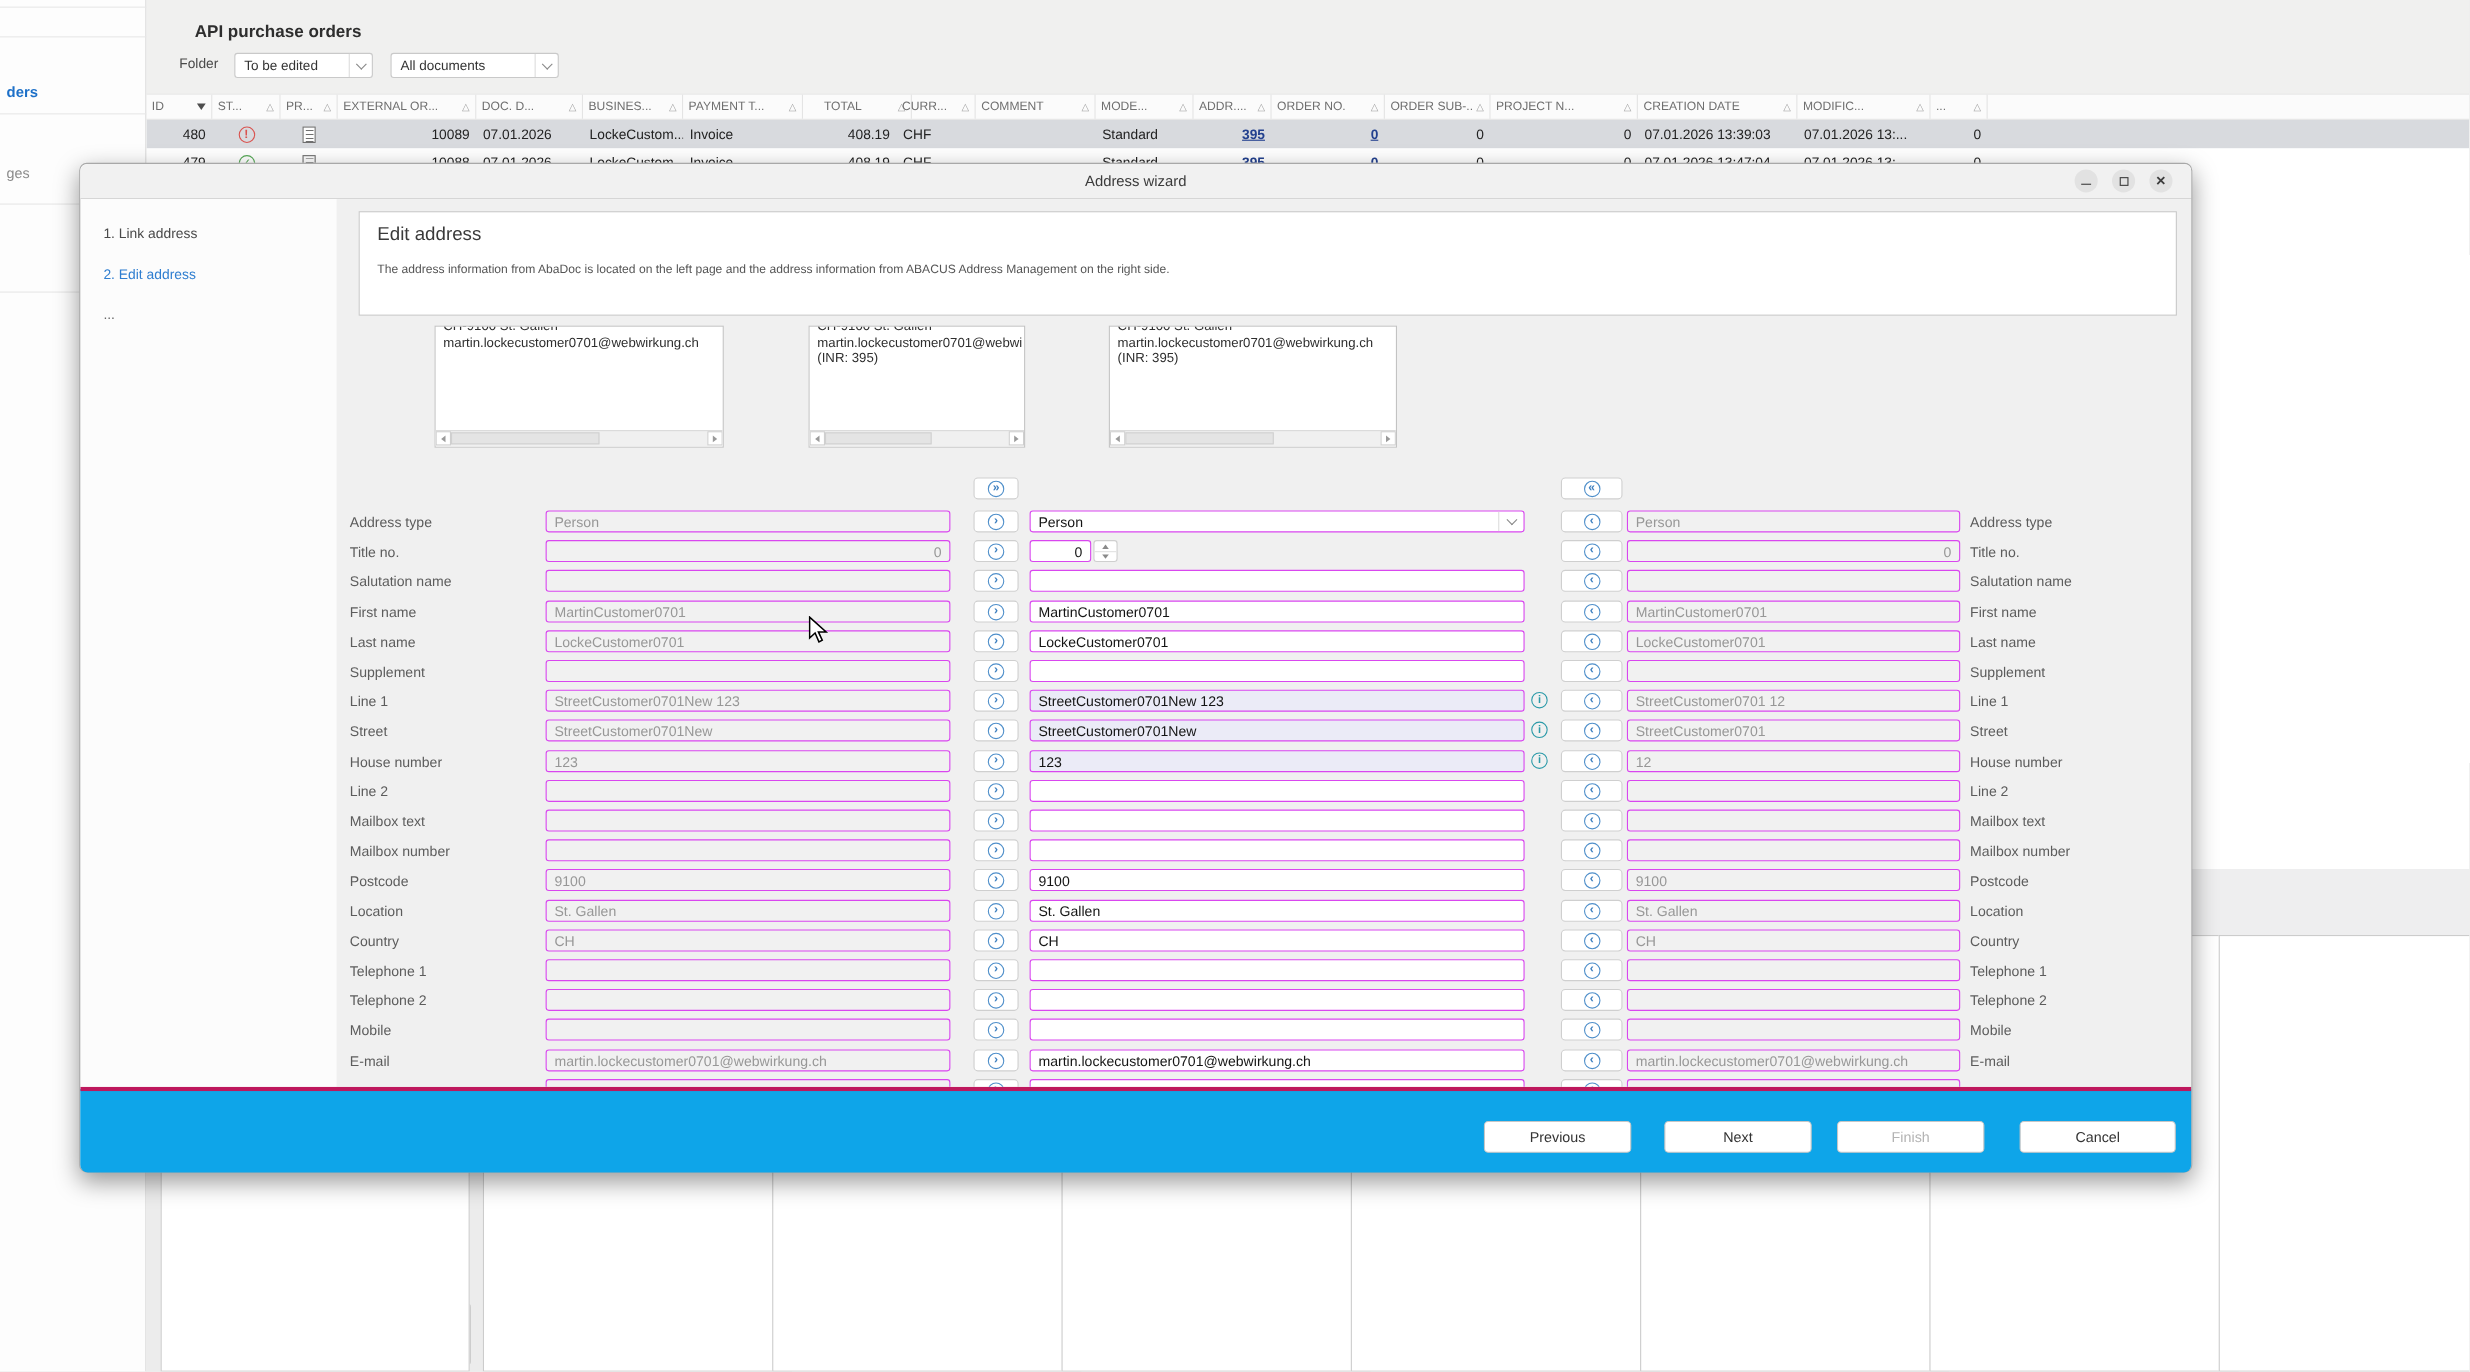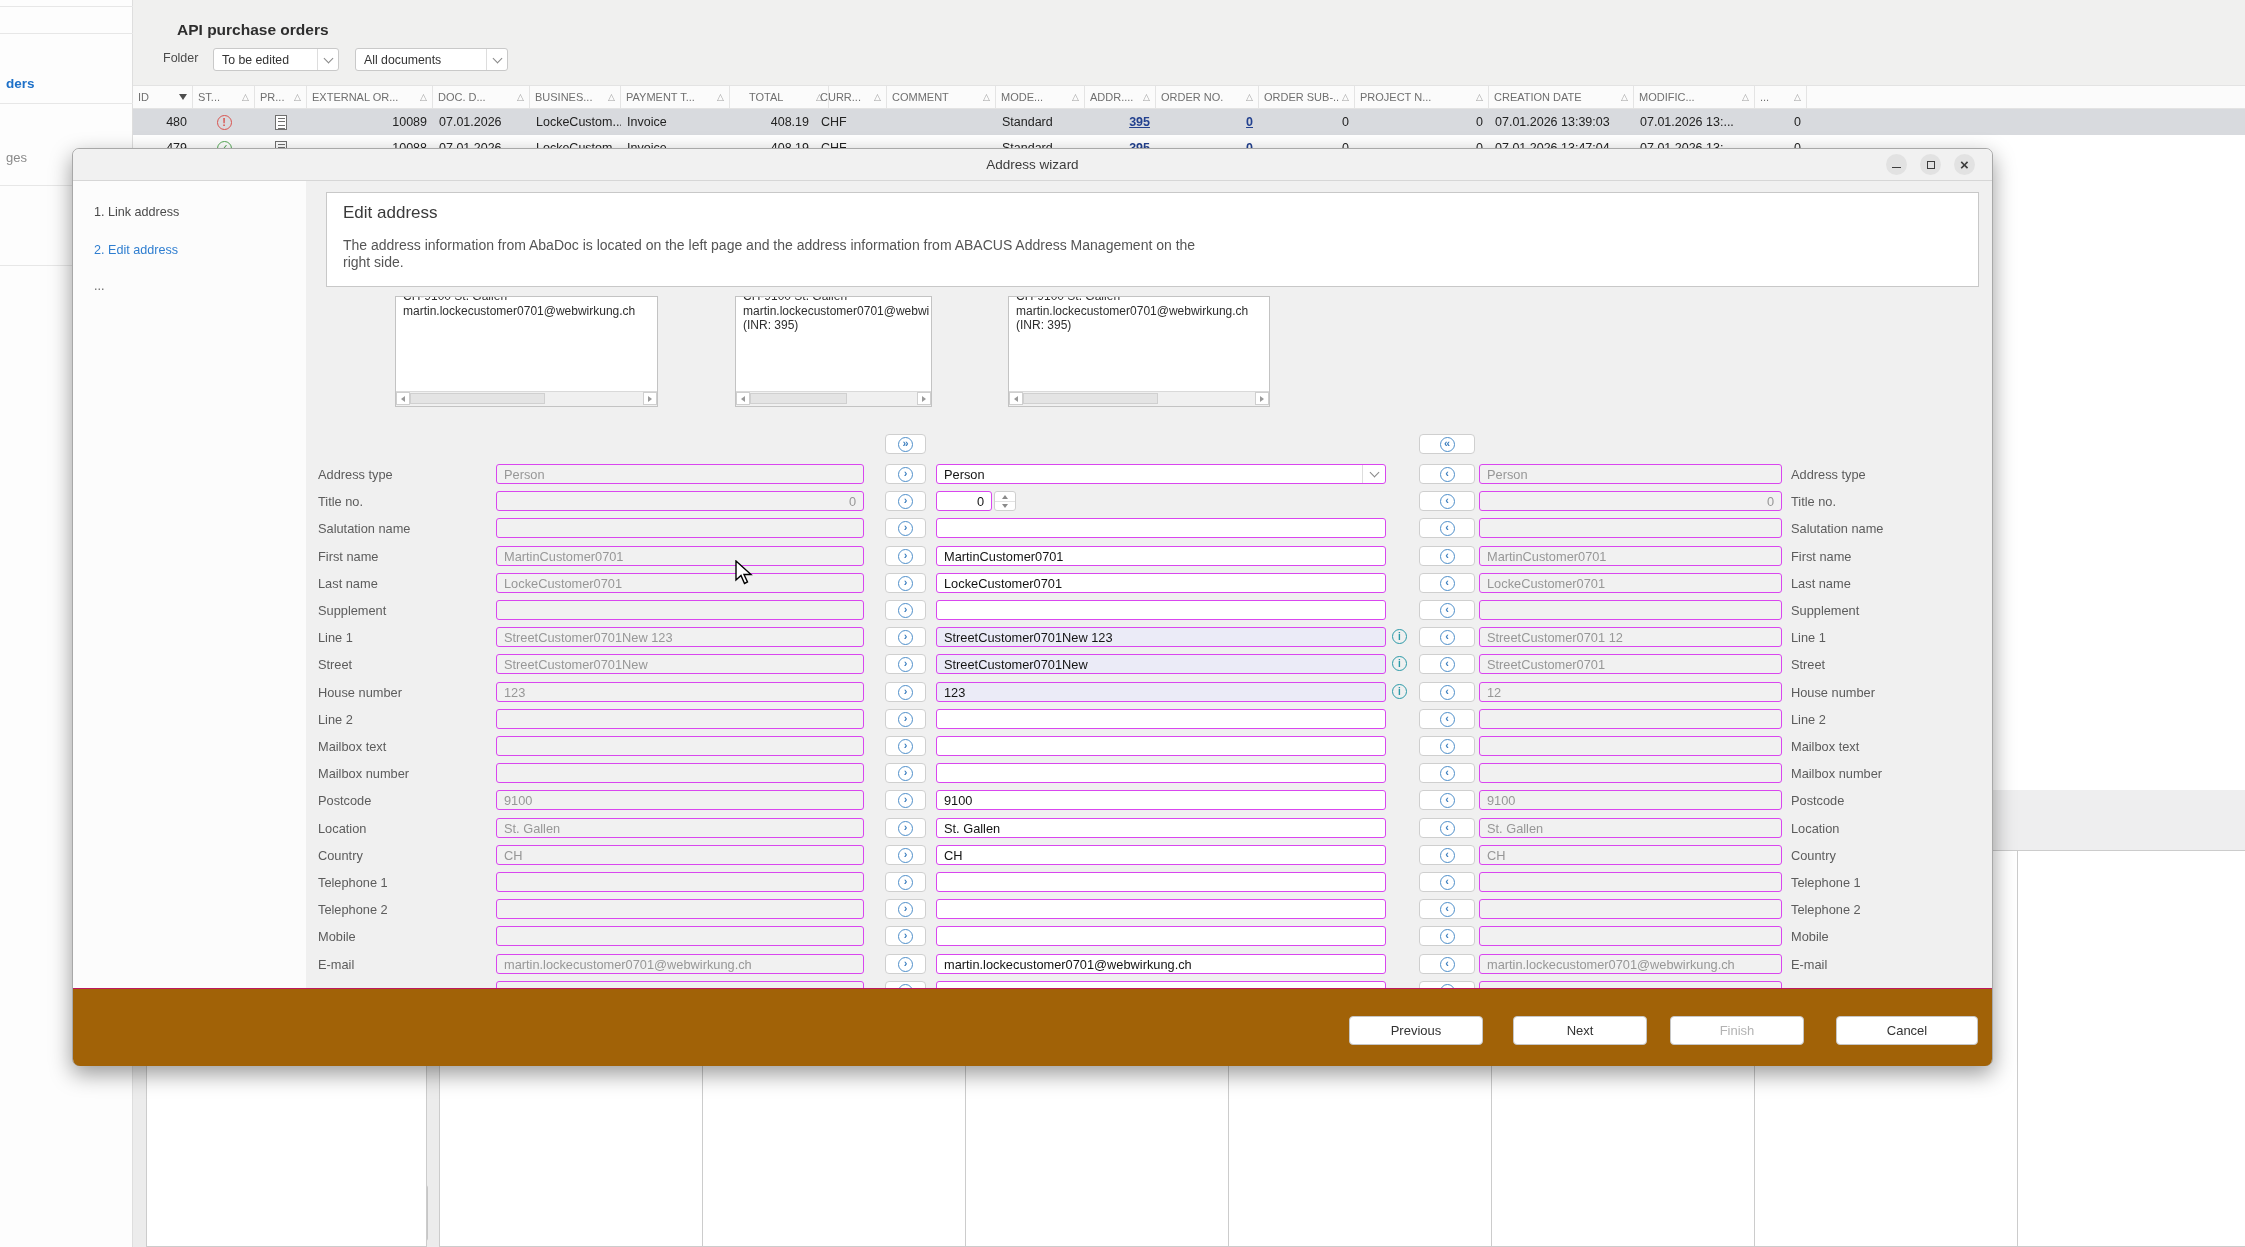--- a/index.html
+++ b/index.html
@@ -57,21 +57,21 @@
   #dlg-title{width:100%;text-align:center;top:8px;font-size:13.5px;color:#3b3b3b;}
   .winbtn{position:absolute;top:5px;width:21px;height:21px;border-radius:50%;background:#e2e2e2;
     display:flex;align-items:center;justify-content:center;color:#3d3d3d;}
   .glyph-min{width:9px;height:1.6px;background:#3d3d3d;margin-top:6px;}
   .glyph-max{width:8px;height:8px;border:1.3px solid #3d3d3d;box-sizing:border-box;}
   .glyph-close{font-size:15px;line-height:15px;font-weight:600;}
   #dlg-content{left:233px;top:32px;width:1686px;height:807px;background:#f0f0f0;overflow:hidden;}
   .step{position:absolute;left:21px;font-size:12.6px;white-space:nowrap;}
   #desc-box{left:20px;top:11px;width:1653px;height:95px;background:#fff;border:1px solid #c8c8c8;box-sizing:border-box;}
   #desc-head{left:16px;top:10px;font-size:17px;color:#3a3a3a;}
-  #desc-text{left:16px;top:44px;width:860px;font-size:14px;color:#555;line-height:16.5px;}
+  #desc-text{left:16px;top:44px;width:860px;font-size:11px;color:#555;line-height:16.5px;}
   .panel{position:absolute;top:115px;height:111px;background:#fff;border:1px solid #c3c3c3;box-sizing:border-box;overflow:hidden;}
   .panel .pad{position:absolute;left:7px;top:-8px;right:2px;font-size:12px;color:#2e2e2e;line-height:14.5px;white-space:nowrap;overflow:hidden;}
   .hscroll{position:absolute;left:0;bottom:0;right:0;height:14px;background:#f0f0f0;border-top:1px solid #d9d9d9;}
   .hbtn{position:absolute;top:0;width:14px;height:13px;background:#fff;border:1px solid #cfcfcf;box-sizing:border-box;
     display:flex;align-items:center;justify-content:center;}
   .tri-l{width:0;height:0;border-top:3.5px solid transparent;border-bottom:3.5px solid transparent;border-right:4.5px solid #9a9a9a;}
   .tri-r{width:0;height:0;border-top:3.5px solid transparent;border-bottom:3.5px solid transparent;border-left:4.5px solid #9a9a9a;}
   .hthumb{position:absolute;top:1px;height:11px;background:#e4e4e4;border:1px solid #d0d0d0;box-sizing:border-box;}
   .frm-label{position:absolute;font-size:12.8px;color:#5c5c5c;white-space:nowrap;}
   .fld{position:absolute;height:20px;border:1px solid #d946ef;border-radius:3px;box-sizing:border-box;
@@ -87,21 +87,21 @@
   .combo-arr{position:absolute;right:0;top:0;width:22px;height:18px;border-left:1px solid #ddd;
     display:flex;align-items:center;justify-content:center;}
   .spin{position:absolute;width:22px;height:20px;border:1px solid #cfcfcf;border-radius:3px;background:#fff;box-sizing:border-box;}
   .spin .up,.spin .dn{position:absolute;left:0;width:100%;height:50%;display:flex;align-items:center;justify-content:center;}
   .spin .up{top:0;border-bottom:1px solid #e2e2e2;}
   .spin .dn{bottom:0;}
   .tri-up{width:0;height:0;border-left:3px solid transparent;border-right:3px solid transparent;border-bottom:4px solid #8a8a8a;}
   .tri-dn{width:0;height:0;border-left:3px solid transparent;border-right:3px solid transparent;border-top:4px solid #8a8a8a;}
   .info-ic{position:absolute;width:15px;height:15px;border:1.4px solid #2b9aa8;border-radius:50%;box-sizing:border-box;
     color:#2b9aa8;font-size:10px;font-weight:700;display:flex;align-items:center;justify-content:center;}
-  #dlg-btnbar{left:0;top:839px;width:100%;height:78px;background:#a16207;border-top:1px solid #be185d;
+  #dlg-btnbar{left:0;top:839px;width:100%;height:78px;background:#0ea5e9;border-top:4px solid #be185d;
     border-radius:0 0 7px 7px;box-sizing:border-box;}
   .dlg-btn{position:absolute;top:27px;height:29px;background:#fff;border:1px solid #c6c6c6;border-radius:4px;box-sizing:border-box;
     font-size:13px;color:#333;display:flex;align-items:center;justify-content:center;cursor:pointer;}
   .dlg-btn.disabled{color:#b3b3b3;cursor:default;}
   #cursor{left:735px;top:560px;width:20px;height:26px;pointer-events:none;z-index:50;}
 </style>
 </head>
 <body>
 
 <div id="screen">

